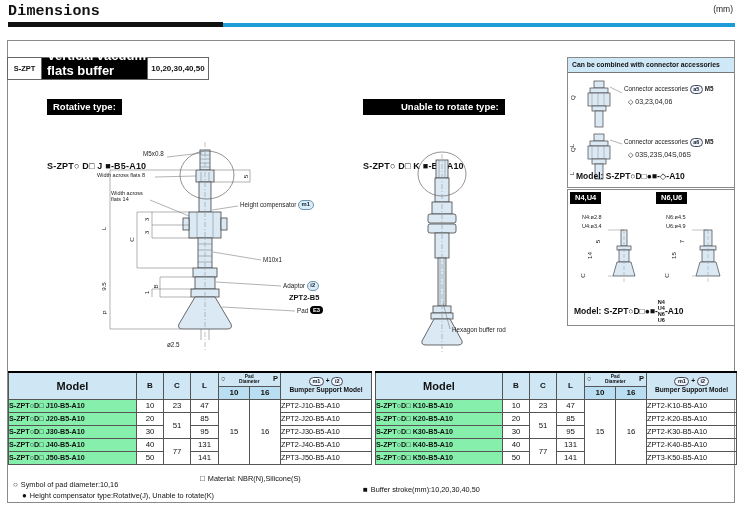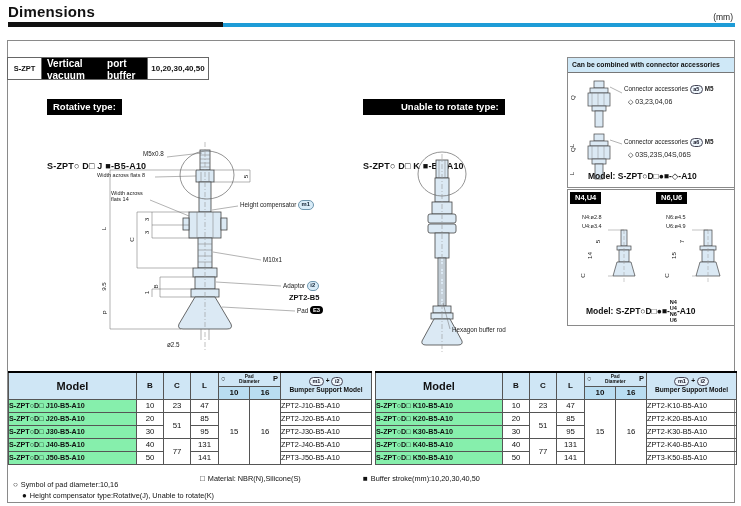--- a/index.html
+++ b/index.html
@@ -10,42 +10,42 @@
   .pg-title{font-size:15px;font-weight:bold;letter-spacing:0.2px;}
   .pg-unit{font-size:8.5px;color:#222;}
   .rule-black{background:#111;height:5px;}
   .rule-blue{background:#1e9cd7;height:4px;}
   
   .outer-box{border:1px solid #8a8a8a;}
   .section-bar{background:#cfe8f7;border-top:2px solid #1b85c4;border-bottom:1px solid #666;
                font-size:9.5px;font-weight:bold;line-height:14px;padding-left:24px;box-sizing:border-box;}
   .szpt-row{display:flex;border:1px solid #666;background:#fff;box-sizing:border-box;}
   .szpt-cell{font-size:7.5px;font-weight:bold;display:flex;align-items:center;justify-content:center;border-right:1px solid #666;}
-  .szpt-black{background:#000;color:#fff;font-size:10px;font-weight:bold;line-height:1.15;
-              display:flex;flex-direction:row;justify-content:center;padding-left:5px;}
+  .szpt-black{background:#000;color:#fff;font-size:13px;font-weight:bold;line-height:1.15;
+              display:flex;flex-direction:column;justify-content:flex-end;padding-left:5px;}
   .szpt-strokes{font-size:8px;font-weight:bold;display:flex;align-items:center;justify-content:center;}
   .black-tag{background:#000;color:#fff;font-weight:bold;font-size:9.5px;padding:2px 6px 3px;display:inline-block;}
   .model-code{font-size:9px;font-weight:bold;letter-spacing:0.2px;margin-top:42px;}
   
   .dlabel{font-size:6.3px;color:#222;white-space:nowrap;}
   .dlabel-sm{font-size:5.5px;color:#222;white-space:nowrap;line-height:1.15;}
   .dlabel-b{font-size:7.5px;font-weight:bold;color:#111;white-space:nowrap;}
   .vdim{font-size:6.2px;color:#222;transform:rotate(-90deg);transform-origin:center;white-space:nowrap;}
   .badge{display:inline-block;border:1px solid #6d95ad;background:#d9ecf8;border-radius:5px;
          font-size:5.8px;font-weight:bold;padding:0 2.5px;line-height:7.5px;vertical-align:1px;color:#123;}
   .badge-dark{display:inline-block;background:#000;color:#fff;border-radius:4px;
          font-size:5.8px;font-weight:bold;padding:0 3px;line-height:8px;vertical-align:1px;}
   .badge-outline{display:inline-block;border:1px solid #445;background:#eef6fc;border-radius:6px;
          font-size:5.5px;font-weight:bold;padding:0 2.5px;line-height:7px;color:#112;}
   
   .panel{border:1px solid #8a8a8a;background:#fff;box-sizing:border-box;}
   .panel-hdr{background:#cfe8f7;border-bottom:1px solid #777;font-size:6.8px;font-weight:bold;
              line-height:14px;padding-left:4px;white-space:nowrap;}
   .mini-tag{background:#000;color:#fff;font-weight:bold;font-size:7.5px;padding:1px 5px 2px;display:inline-block;}
-  .panel-model{font-size:8.5px;font-weight:bold;white-space:nowrap;margin-left:12px;}
+  .panel-model{font-size:8.5px;font-weight:bold;white-space:nowrap;}
   .stack-opts{display:inline-block;vertical-align:middle;font-size:5.6px;font-weight:bold;line-height:1.05;text-align:left;}
   
   table.spec{border-collapse:collapse;table-layout:fixed;font-family:inherit;}
   table.spec th,table.spec td{border:1px solid #555;padding:0;overflow:hidden;white-space:nowrap;}
   table.spec{border-top:2px solid #000;}
   th.h-model{font-size:11px;font-weight:bold;background:#cfe6f5;}
   th.h-sm{font-size:8px;font-weight:bold;background:#cfe6f5;}
   th.h-pad{background:#cfe6f5;}
   th.h-sub{font-size:8px;font-weight:bold;background:#b9ddf1;}
   th.h-bump{background:#cfe6f5;font-size:6.6px;font-weight:bold;}
@@ -60,33 +60,33 @@
   
   .note{font-size:7.3px;white-space:nowrap;}
   .note .sym{font-size:8px;margin-right:3px;}
   svg{position:absolute;overflow:visible;}
 </style>
 </head>
 <body>
 
 <div id="screen">
 
-  <div class="abs pg-title" style="left:8px;top:3px;">Dimensions</div>
-  <div class="abs pg-unit" style="right:8px;top:12px;">(mm)</div>
+  <div class="abs pg-title" style="left:8px;top:3px;font-family:Liberation Mono, monospace;">Dimensions</div>
+  <div class="abs pg-unit" style="right:8px;top:4px;">(mm)</div>
   <div class="abs rule-black" style="left:8px;top:22px;width:215px;"></div>
   <div class="abs rule-blue" style="left:223px;top:22.5px;width:512px;"></div>
 
   <div class="abs outer-box" style="left:7px;top:40px;width:726px;height:461px;"></div>
 
 
   <div class="abs szpt-row" style="left:7px;top:57px;width:202px;height:23px;">
     <div class="szpt-cell" style="width:33px;">S-ZPT</div>
     <div class="szpt-black" style="width:100px;border-right:1px solid #666;">
       <span>Vertical vacuum</span>
-      <span>port buffer</span>
+      <span>flats buffer</span>
     </div>
     <div class="szpt-strokes" style="flex:1;">10,20,30,40,50</div>
   </div>
 
   <div class="abs black-tag" style="left:47px;top:99px;">Rotative type:</div>
   <div class="abs model-code" style="left:47px;top:119px;">S-ZPT○ D□ J ■-B5-A10</div>
 
   <div class="abs black-tag" style="left:363px;top:99px;padding-left:38px;">Unable to rotate type:</div>
   <div class="abs model-code" style="left:363px;top:119px;">S-ZPT○ D□ K ■-B5-A10</div>
 
@@ -467,20 +467,20 @@
       </tr>
     </tbody>
   </table>
 
   <div class="abs note" style="left:13px;top:480px;">
     <span class="sym">○</span><span>Symbol of pad diameter:10,16</span>
   </div>
   <div class="abs note" style="left:200px;top:474px;">
     <span class="sym">□</span><span>Material: NBR(N),Silicone(S)</span>
   </div>
-  <div class="abs note" style="left:363px;top:474px;">
+  <div class="abs note" style="left:363px;top:485px;">
     <span class="sym">■</span><span>Buffer stroke(mm):10,20,30,40,50</span>
   </div>
   <div class="abs note" style="left:22px;top:491px;">
     <span class="sym">●</span><span>Height compensator type:Rotative(J), Unable to rotate(K)</span>
   </div>
 
 </div>
 
 </body></html>

